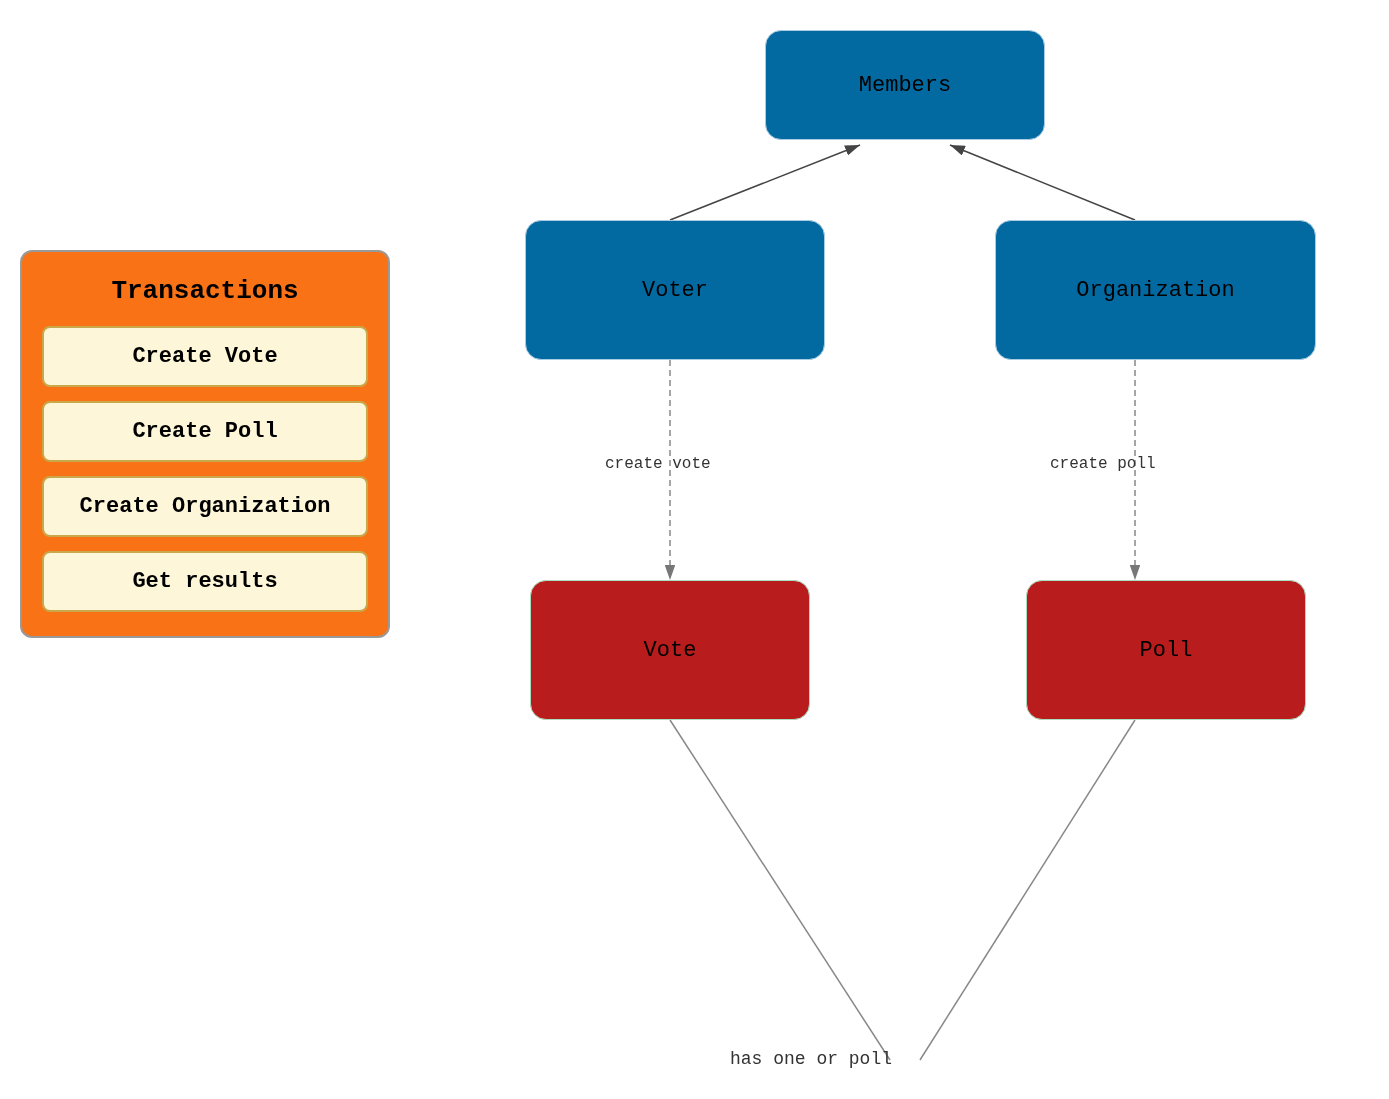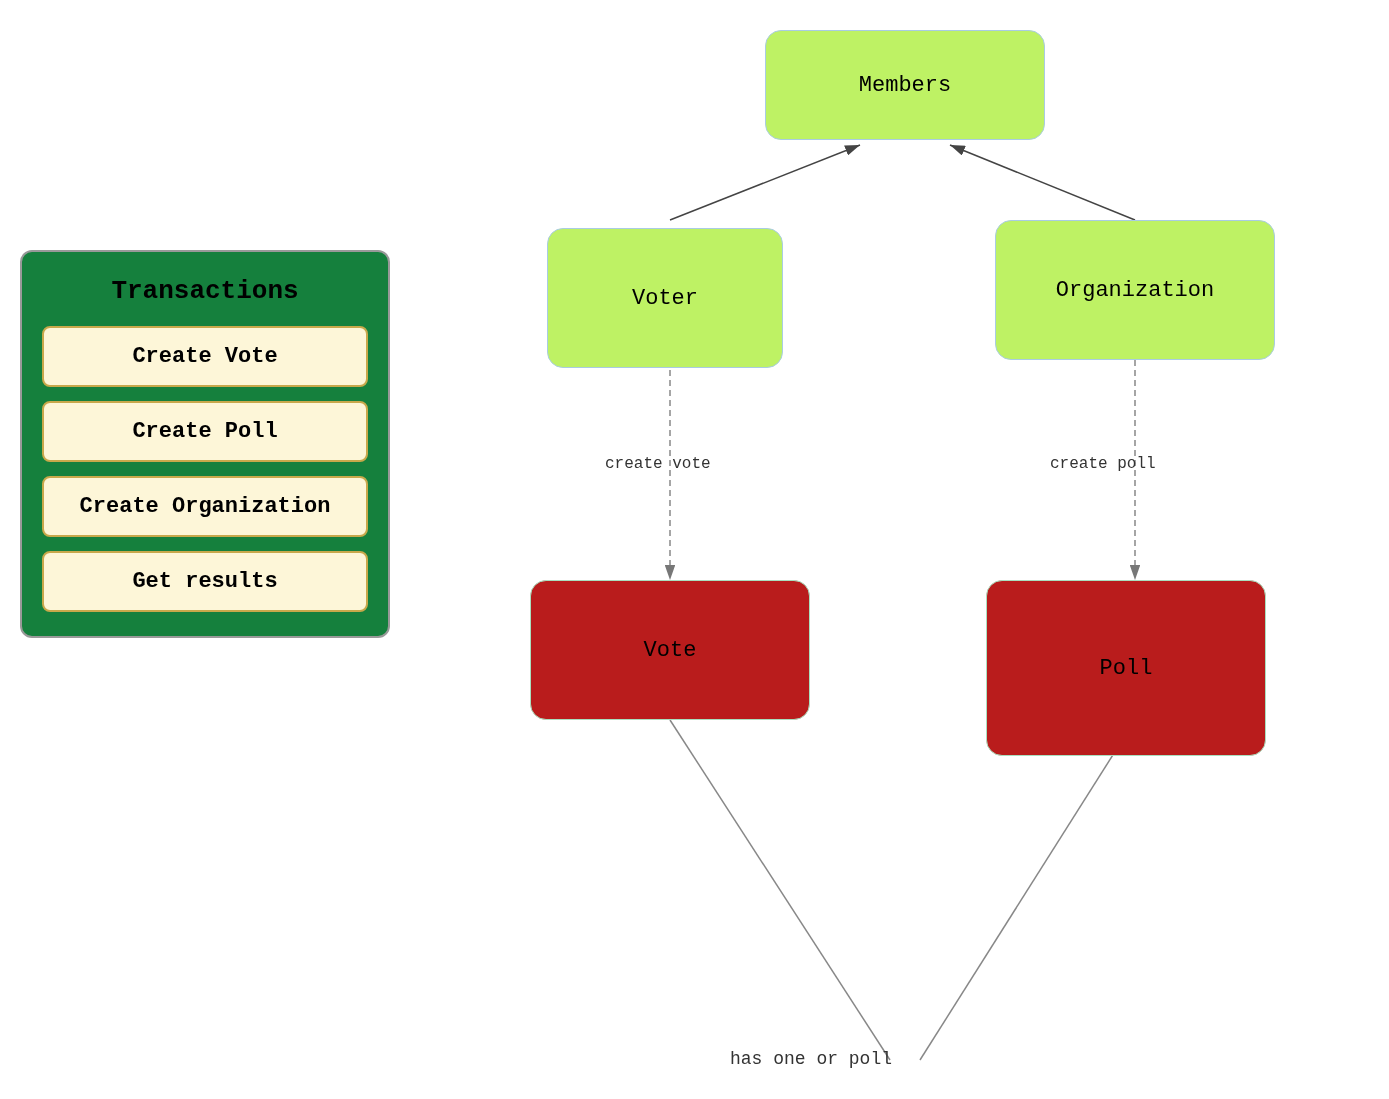--- a/index.html
+++ b/index.html
@@ -14,21 +14,21 @@
 
     
     .transactions-panel {
       position: absolute;
       left: 20px;
       top: 250px;
       width: 370px;
       border: 2px solid #999;
       border-radius: 12px;
       padding: 24px 20px 24px 20px;
-      background: #15803d;
+      background: #f97316;
     }
 
     .transactions-title {
       font-size: 26px;
       font-weight: bold;
       text-align: center;
       margin-bottom: 20px;
       font-family: 'Courier New', Courier, monospace;
     }
 
@@ -65,69 +65,68 @@
       position: absolute;
       border-radius: 16px;
       display: flex;
       align-items: center;
       justify-content: center;
       font-size: 22px;
       font-family: 'Courier New', Courier, monospace;
     }
 
     .node-blue {
-      background: #bef264;
+      background: #0369a1;
       border: 1.5px solid #a9cce3;
       justify-content: center;
     }
 
     .node-green {
       background: #b91c1c;
       border: 1.5px solid #a9dfbf;
     }
 
     
     .node-members {
       width: 280px;
       height: 110px;
       top: 30px;
       left: 335px;
     }
 
     
     .node-voter {
-      width: 236px;
+      width: 300px;
       height: 140px;
       top: 220px;
-      left: 117px;
-      margin-top: 8px;
+      left: 95px;
     }
 
     
     .node-organization {
-      width: 280px;
+      width: 321px;
       height: 140px;
       top: 220px;
       left: 565px;
     }
 
     
     .node-vote {
       width: 280px;
       height: 140px;
       top: 580px;
       left: 100px;
     }
 
     
     .node-poll {
       width: 280px;
-      height: 176px;
+      height: 140px;
       top: 580px;
-      left: 556px;
+      left: 596px;
     }
 
     
     .arrows-svg {
       position: absolute;
       top: 0;
       left: 0;
       width: 960px;
       height: 1099px;
       pointer-events: none;

